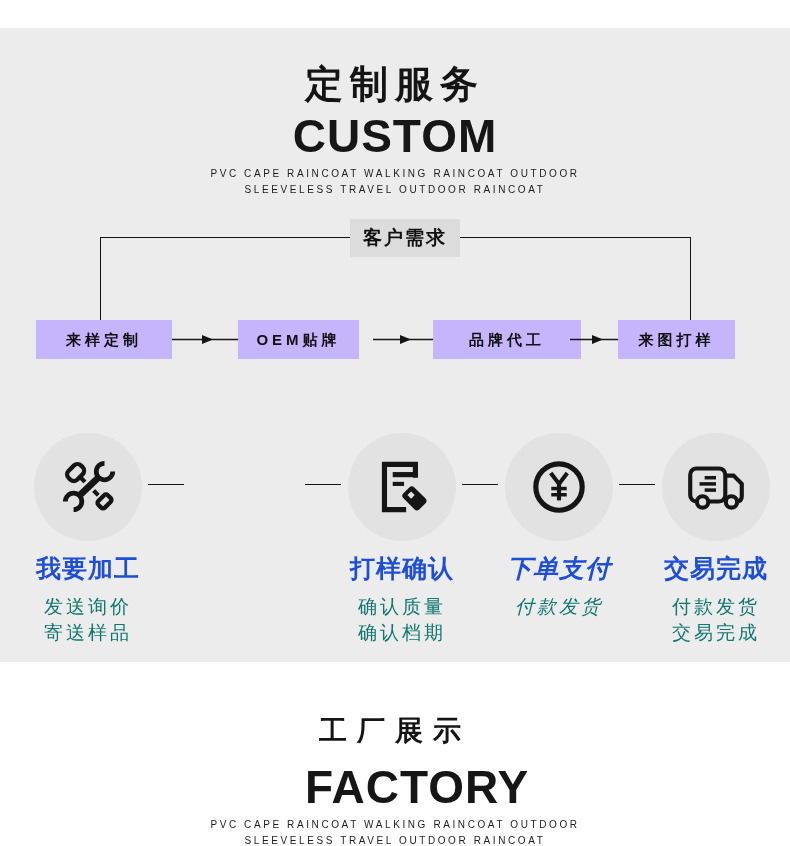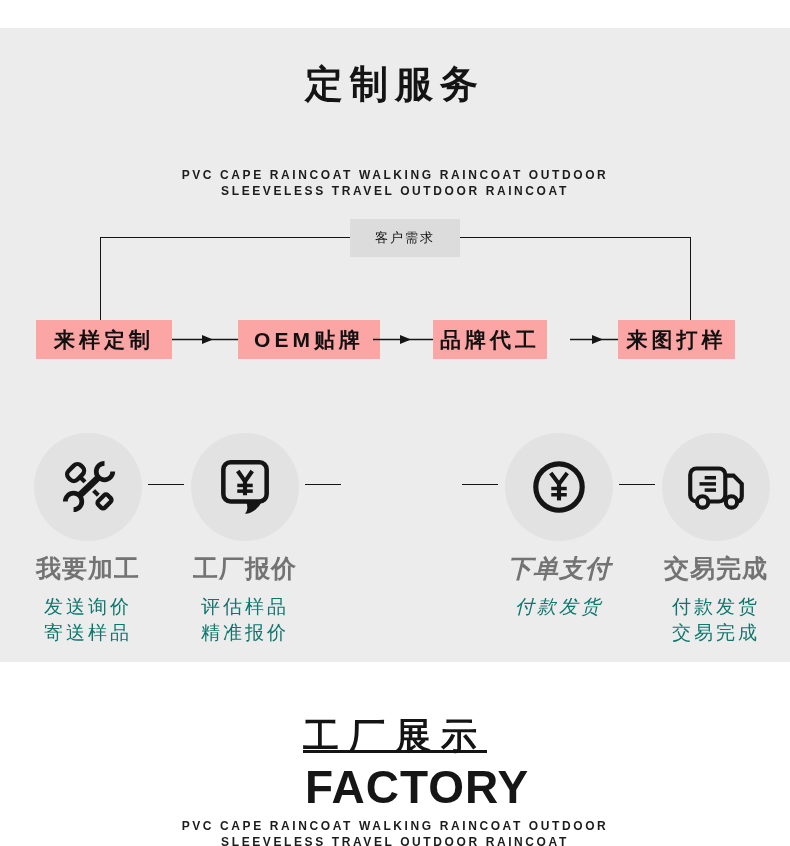--- a/index.html
+++ b/index.html
@@ -9,67 +9,68 @@
     background:#ffffff; overflow:hidden;
     font-family:"Liberation Sans","DejaVu Sans",sans-serif;
     color:#141414;
   }
   .gray-band { position:absolute; left:0; top:16px; width:790px; height:634px; background:#ececec; }
 
   .centered { position:absolute; left:0; width:790px; text-align:center; }
 
   .title-cn { font-size:38px; font-weight:700; letter-spacing:7px; color:#141414; }
   .title-en { font-size:46px; font-weight:800; letter-spacing:1px; color:#161616; }
-  .tagline  { font-size:12px; font-weight:700; letter-spacing:2.6px; color:#1c1c1c; }
+  .tagline  { font-size:10px; font-weight:400; letter-spacing:2.6px; color:#1c1c1c; }
 
   
   .flow-node {
-    position:absolute; height:39px; line-height:39px; background:#fca5a5;
-    text-align:center; font-size:21px; font-weight:700; letter-spacing:4px; color:#111;
+    position:absolute; height:39px; line-height:39px; background:#c4b5fd;
+    text-align:center; font-size:15px; font-weight:700; letter-spacing:4px; color:#111;
   }
   .need-box {
     position:absolute; left:350px; top:207px; width:110px; height:38px; line-height:38px;
-    background:#dcdcdc; text-align:center; font-size:13px; font-weight:400; letter-spacing:2px; color:#111;
+    background:#dcdcdc; text-align:center; font-size:19px; font-weight:700; letter-spacing:2px; color:#111;
   }
   .hline { position:absolute; border-top:1.5px solid #151515; height:0; }
   .vline { position:absolute; border-left:1.5px solid #151515; width:0; }
   .flow-arrow { position:absolute; top:321px; height:13px; }
 
   
   .step-col { position:absolute; top:421px; width:156px; text-align:center; }
   .step-circle {
     width:108px; height:108px; margin:0 auto; background:#e2e2e2; border-radius:50%;
     display:flex; align-items:center; justify-content:center;
   }
   .step-circle svg { width:66px; height:66px; }
-  .step-title { margin-top:11px; font-size:25px; font-weight:700; letter-spacing:1px; color:#737373; }
+  .step-title { margin-top:11px; font-size:25px; font-weight:700; letter-spacing:1px; color:#1d4ed8; }
   .step-sub { margin-top:9px; font-size:19px; line-height:26px; letter-spacing:3px; color:#0f766e; }
   .circle-link { position:absolute; top:472px; width:36px; border-top:1.5px solid #151515; }
 
   svg .ink { stroke:#151515; fill:none; }
 </style>
 </head>
 <body>
 
 <div class="page">
   <div class="gray-band"></div>
 
   <div class="centered title-cn" style="top:47px;">定制服务</div>
+  <div class="centered title-en" style="top:97px;">CUSTOM</div>
   <div class="centered tagline" style="top:156px;">PVC CAPE RAINCOAT WALKING RAINCOAT OUTDOOR</div>
   <div class="centered tagline" style="top:172px;">SLEEVELESS TRAVEL OUTDOOR RAINCOAT</div>
 
   <div class="need-box">客户需求</div>
   <div class="hline" style="left:100px; top:225px; width:250px;"></div>
   <div class="hline" style="left:460px; top:225px; width:230px;"></div>
   <div class="vline" style="left:100px; top:225px; height:83px;"></div>
   <div class="vline" style="left:690px; top:225px; height:83px;"></div>
 
   <div class="flow-node" style="left:36px;  width:136px; top:308px;">来样定制</div>
-  <div class="flow-node" style="left:238px; width:142px; top:308px;">OEM贴牌</div>
-  <div class="flow-node" style="left:433px; width:114px; top:308px;">品牌代工</div>
+  <div class="flow-node" style="left:238px; width:121px; top:308px;">OEM贴牌</div>
+  <div class="flow-node" style="left:433px; width:148px; top:308px;">品牌代工</div>
   <div class="flow-node" style="left:618px; width:117px; top:308px;">来图打样</div>
 
   <svg class="flow-arrow" style="left:172px; width:66px;" viewBox="0 0 66 13">
     <line x1="0" y1="6.5" x2="66" y2="6.5" stroke="#151515" stroke-width="1.6"></line>
     <polygon points="41,6.5 30,2 30,11" fill="#151515"></polygon>
   </svg>
   <svg class="flow-arrow" style="left:373px; width:60px;" viewBox="0 0 60 13">
     <line x1="0" y1="6.5" x2="60" y2="6.5" stroke="#151515" stroke-width="1.6"></line>
     <polygon points="38,6.5 27,2 27,11" fill="#151515"></polygon>
   </svg>
@@ -95,38 +96,39 @@
         <path class="ink" d="M56 17 A8 8 0 1 1 48 9" stroke-width="4.6"></path>
       </svg>
     </div>
     <div class="step-title">我要加工</div>
     <div class="step-sub">
       <div>发送询价</div>
       <div>寄送样品</div>
     </div>
   </div>
 
-  <div class="step-col" style="left:167px;">
+
+  <div class="step-col" style="left:324px;">
     <div class="step-circle">
       <svg viewBox="0 0 64 64">
-        <rect class="ink" x="11" y="8" width="42" height="38" rx="7" stroke-width="4.4"></rect>
-        <path d="M33 45 Q36 54 32 58 Q43 57 49 45 Z" fill="#151515"></path>
-        <path class="ink" d="M25 16.5 L32 26.5 L39 16.5" stroke-width="4"></path>
-        <line class="ink" x1="32" y1="26.5" x2="32" y2="40" stroke-width="4"></line>
-        <line class="ink" x1="24.5" y1="30.5" x2="39.5" y2="30.5" stroke-width="3.4"></line>
-        <line class="ink" x1="24.5" y1="36" x2="39.5" y2="36" stroke-width="3.4"></line>
+        <path class="ink" d="M36 54 H15 V10 H45 V23" stroke-width="5"></path>
+        <line class="ink" x1="23" y1="20" x2="45" y2="20" stroke-width="5"></line>
+        <line class="ink" x1="23" y1="29" x2="34" y2="29" stroke-width="4"></line>
+        <g transform="rotate(45 44 43)">
+          <rect x="33" y="35.5" width="22" height="15" rx="3.5" fill="#151515"></rect>
+          <rect x="37" y="40.5" width="5" height="5" fill="#e2e2e2"></rect>
+        </g>
       </svg>
     </div>
-    <div class="step-title">工厂报价</div>
+    <div class="step-title">打样确认</div>
     <div class="step-sub">
-      <div>评估样品</div>
-      <div>精准报价</div>
+      <div>确认质量</div>
+      <div>确认档期</div>
     </div>
   </div>
-
 
   <div class="step-col" style="left:481px;font-style:italic;">
     <div class="step-circle">
       <svg viewBox="0 0 64 64">
         <circle class="ink" cx="32" cy="32" r="22.5" stroke-width="5"></circle>
         <path class="ink" d="M24 18.5 L32 29 L40 18.5" stroke-width="4"></path>
         <line class="ink" x1="32" y1="29" x2="32" y2="45" stroke-width="4"></line>
         <line class="ink" x1="24.5" y1="33.5" x2="39.5" y2="33.5" stroke-width="3.4"></line>
         <line class="ink" x1="24.5" y1="39.5" x2="39.5" y2="39.5" stroke-width="3.4"></line>
       </svg>
@@ -149,17 +151,17 @@
         <circle cx="47" cy="46.5" r="5.5" fill="#e2e2e2" stroke="#151515" stroke-width="4"></circle>
       </svg>
     </div>
     <div class="step-title">交易完成</div>
     <div class="step-sub">
       <div>付款发货</div>
       <div>交易完成</div>
     </div>
   </div>
 
-  <div class="centered title-cn" style="top:700px; font-size:36px; letter-spacing:10px;text-decoration:underline;">工厂展示</div>
+  <div class="centered title-cn" style="top:700px; font-size:28px; letter-spacing:10px;">工厂展示</div>
   <div class="centered title-en" style="top:748px;padding-left:44px;">FACTORY</div>
   <div class="centered tagline" style="top:807px;">PVC CAPE RAINCOAT WALKING RAINCOAT OUTDOOR</div>
   <div class="centered tagline" style="top:823px;">SLEEVELESS TRAVEL OUTDOOR RAINCOAT</div>
 </div>
 
 </body></html>

